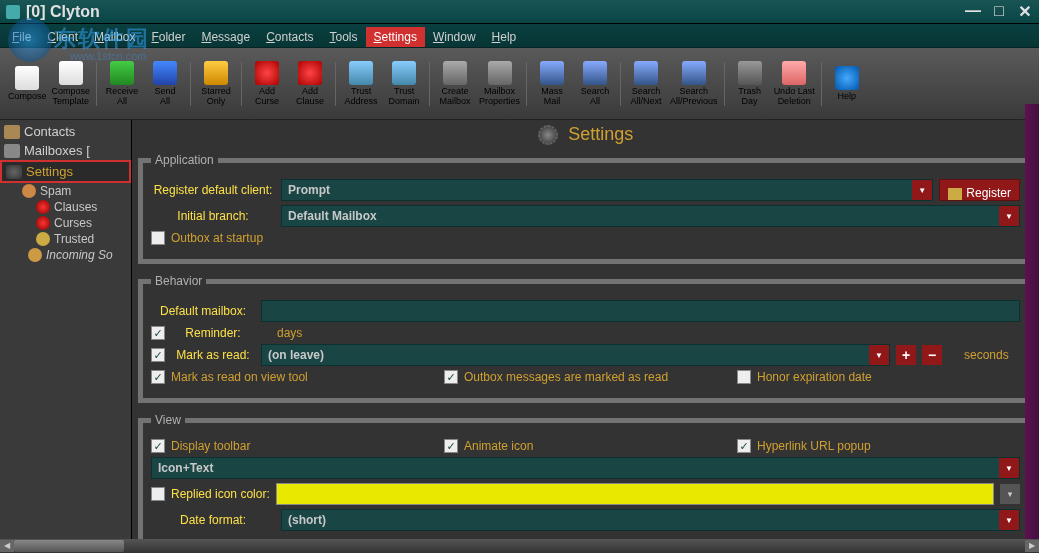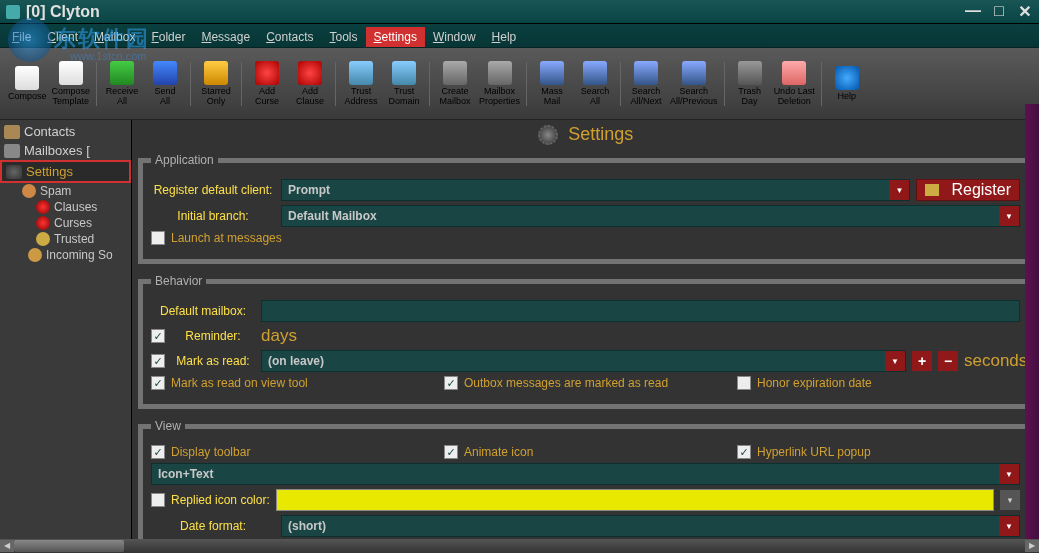--- a/index.html
+++ b/index.html
@@ -56,25 +56,25 @@
 fieldset { border: 5px solid #737373; margin: 4px 2px 10px 2px; padding: 8px 8px 10px 8px; }
 legend { color: #b0b0b0; font-size: 12px; padding: 0 4px; }
 
 .frow { display: flex; align-items: center; margin: 4px 0; gap: 6px; }
 .flbl { color: #fde047; font-size: 12px; text-align: center; }
 .flbl.w1 { width: 124px; }
 .flbl.w2 { width: 104px; }
 .fin, .fsel { flex: 1; height: 22px; background: #1a4545; border: 1px solid #0a3030; color: #c8c8c8; font-size: 12px; padding: 0 6px; }
 .fsel { display: flex; align-items: center; justify-content: space-between; cursor: pointer; font-weight: bold; }
 .fsel .arrow { width: 20px; height: 20px; background: #901818; display: flex; align-items: center; justify-content: center; margin-right: -6px; color: #fff; font-size: 8px; }
-.btn-reg { height: 22px; background: #901818; border: 1px solid #601010; color: #fff; font-size: 16px; padding: 0 8px; display: flex; align-items: center; gap: 12px; cursor: pointer; }
+.btn-reg { height: 22px; background: #901818; border: 1px solid #601010; color: #fff; font-size: 12px; padding: 0 8px; display: flex; align-items: flex-end; gap: 4px; cursor: pointer; }
 .btn-reg .ricon { width: 14px; height: 12px; background: #ca4; }
 .chk { width: 14px; height: 14px; background: #eee; border: 1px solid #888; display: inline-flex; align-items: center; justify-content: center; font-size: 11px; color: #1a4545; cursor: pointer; }
 .chklbl { color: #d0a030; font-size: 12px; }
-.suffix { color: #d0a030; font-size: 17px; width: 56px; }
+.suffix { color: #d0a030; font-size: 12px; width: 56px; margin-left: 16px; }
 .pmbtn { width: 20px; height: 20px; background: #901818; color: #fff; display: flex; align-items: center; justify-content: center; cursor: pointer; font-size: 14px; font-weight: bold; }
 .colorswatch { flex: 1; height: 22px; background: #e8e800; border: 1px solid #888; }
 .colorarrow { width: 20px; height: 20px; background: #555; display: flex; align-items: center; justify-content: center; color: #ccc; font-size: 9px; cursor: pointer; }
 
 .multicol { display: flex; gap: 10px; }
 .multicol .col { flex: 1; display: flex; align-items: center; gap: 6px; }
 
 .scrollbar-v { position: absolute; right: 0; top: 104px; bottom: 14px; width: 14px; background: linear-gradient(to right,#601050,#401040); }
 .scrollbar-h { position: absolute; left: 0; right: 0; bottom: 0; height: 14px; background: linear-gradient(#555,#333); }
 .scrollbar-h .thumb { position: absolute; left: 14px; width: 110px; height: 12px; top: 1px; background: linear-gradient(#888,#555); border-radius: 2px; }
@@ -233,21 +233,21 @@
           <span>Curses</span>
         </div>
       </div>
       <div class="sidesub">
         <div class="srow" style="padding-left: 14px;">
           <span class="sicon2 ic-thumb"></span>
           <span>Trusted</span>
         </div>
       </div>
       <div class="sidesub">
-        <div class="srow" style="padding-left: 6px;">
+        <div class="srow" style="padding-left: 6px; font-style: italic;">
           <span class="sicon2 ic-fold"></span>
           <span>Incoming So</span>
         </div>
       </div>
     </div>
 
   <div class="content">
     <div class="pagetitle">
       <span class="gearbig"></span>
       <span>Settings</span>
@@ -268,21 +268,21 @@
       </div>
       <div class="frow">
         <div class="flbl w1">Initial branch:</div>
         <div class="fsel">
           <span>Default Mailbox</span>
           <span class="arrow">▼</span>
         </div>
       </div>
       <div class="frow">
         <span class="chk"></span>
-        <span class="chklbl">Launch at messages</span>
+        <span class="chklbl">Outbox at startup</span>
       </div>
     </fieldset>
 
     <fieldset>
       <legend>Behavior</legend>
       <div class="frow">
         <div class="flbl w2">Default mailbox:</div>
         <input class="fin" value="" style="">
       </div>
       <div class="frow">

